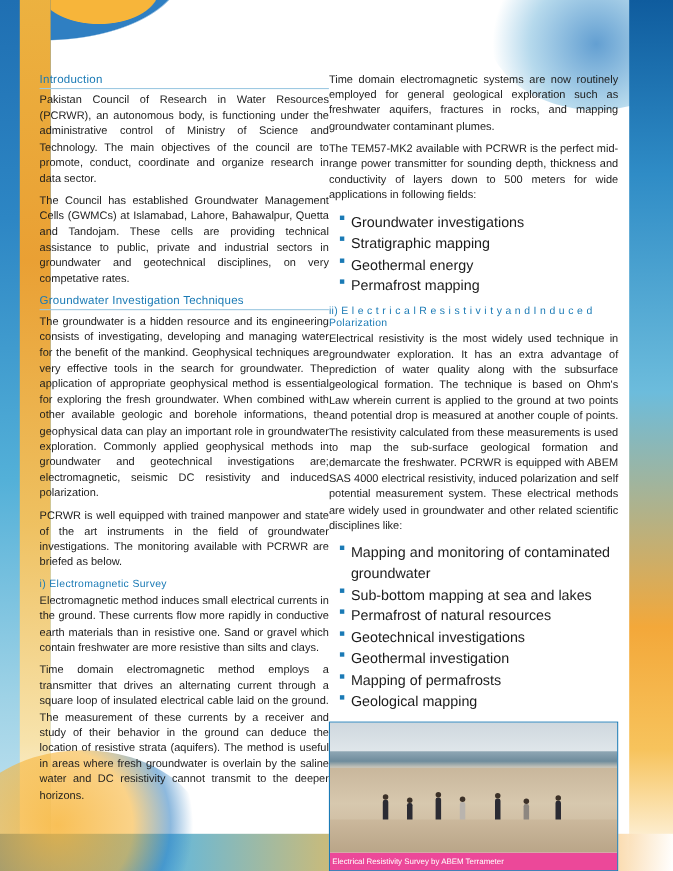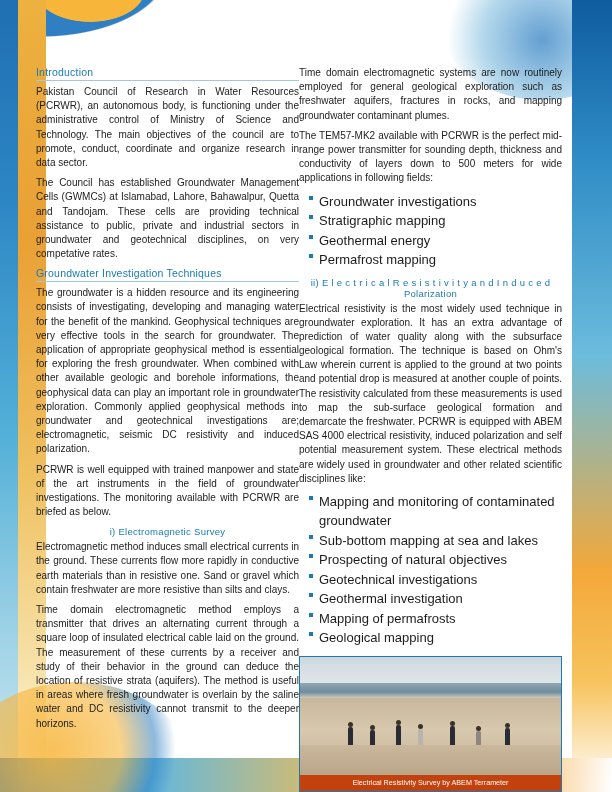--- a/index.html
+++ b/index.html
@@ -98,21 +98,20 @@
     border-bottom: 1px solid #9ec9e2;
     padding-bottom: 2px;
     letter-spacing: .2px;
   }
   h3.subsection {
     font-size: 9.5px;
     color: #1a7ab5;
     margin: 7px 0 3px 0;
     font-weight: normal;
     letter-spacing: .3px;
-    text-align: center;
   }
   p.body {
     font-size: 10px;
     line-height: 1.42;
     color: #1c1c1c;
     margin: 0 0 6px 0;
     text-align: justify;
   }
   ul.bullets {
     list-style: none;
@@ -140,24 +139,23 @@
     background: #ffffff;
     padding: 0;
     margin-top: 8px;
   }
   .figure .img {
     height: 118px;
     position: relative;
     overflow: hidden;
   }
   .figure .cap {
-    background: #c2410c;
+    background: #ec4899;
     color: #ffffff;
     font-size: 7.2px;
-    text-align: center;
     padding: 3px 2px;
     line-height: 1.35;
   }
 
   
   .photo-beach {
     background:
       linear-gradient(180deg, #cfd8de 0%, #dfe6ea 22%, #b9c6cd 23%, #9aaab4 34%, #c9b79c 35%, #d7c8ae 62%, #c6b296 100%);
   }
   .photo-beach .sea {
@@ -288,21 +286,21 @@
         <li>Geothermal energy</li>
         <li>Permafrost mapping</li>
       </ul>
 
       <h3 class="subsection">ii)   E l e c t r i c a l   R e s i s t i v i t y   a n d   I n d u c e d   Polarization</h3>
       <p class="body">Electrical resistivity is the most widely used technique in groundwater exploration. It has an extra advantage of prediction of water quality along with the subsurface geological formation. The technique is based on Ohm's Law wherein current is applied to the ground at two points and potential drop is measured at another couple of points. The resistivity calculated from these measurements is used to map the sub-surface geological formation and demarcate the freshwater. PCRWR is equipped with ABEM SAS 4000 electrical resistivity, induced polarization and self potential measurement system. These electrical methods are widely used in groundwater and other related scientific disciplines like:</p>
 
       <ul class="bullets">
         <li>Mapping and monitoring of contaminated groundwater</li>
         <li>Sub-bottom mapping at sea and lakes</li>
-        <li>Prospecting of natural objectives</li>
+        <li>Permafrost of natural resources</li>
         <li>Geotechnical investigations</li>
         <li>Geothermal investigation</li>
         <li>Mapping of permafrosts</li>
         <li>Geological mapping</li>
       </ul>
 
       <div class="figure">
         <div class="img photo-beach">
           <div class="sea"></div>
           <div class="person" style="left:48px;"></div>

